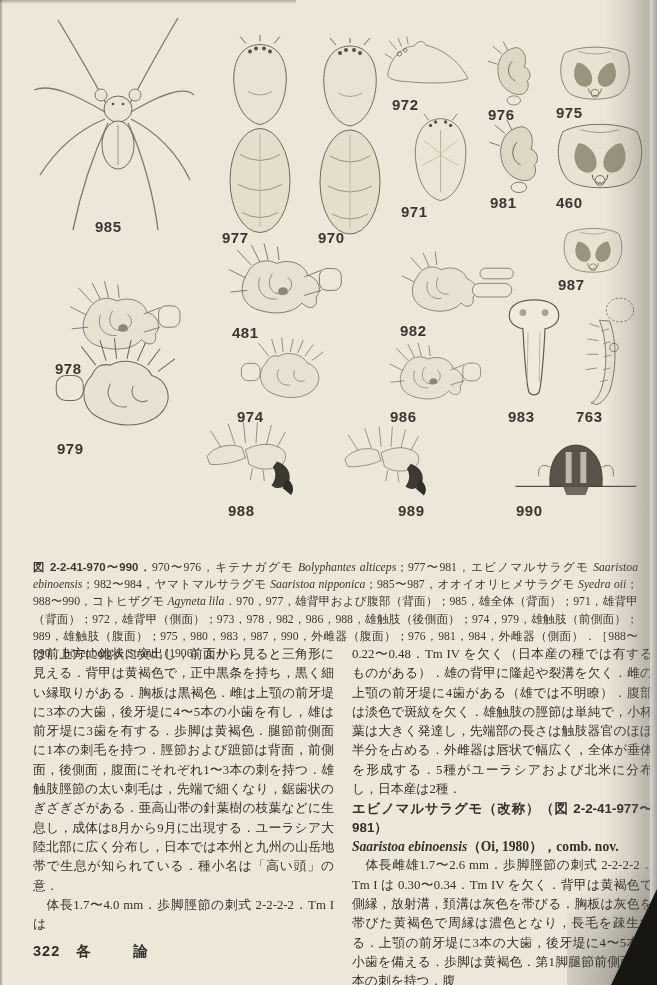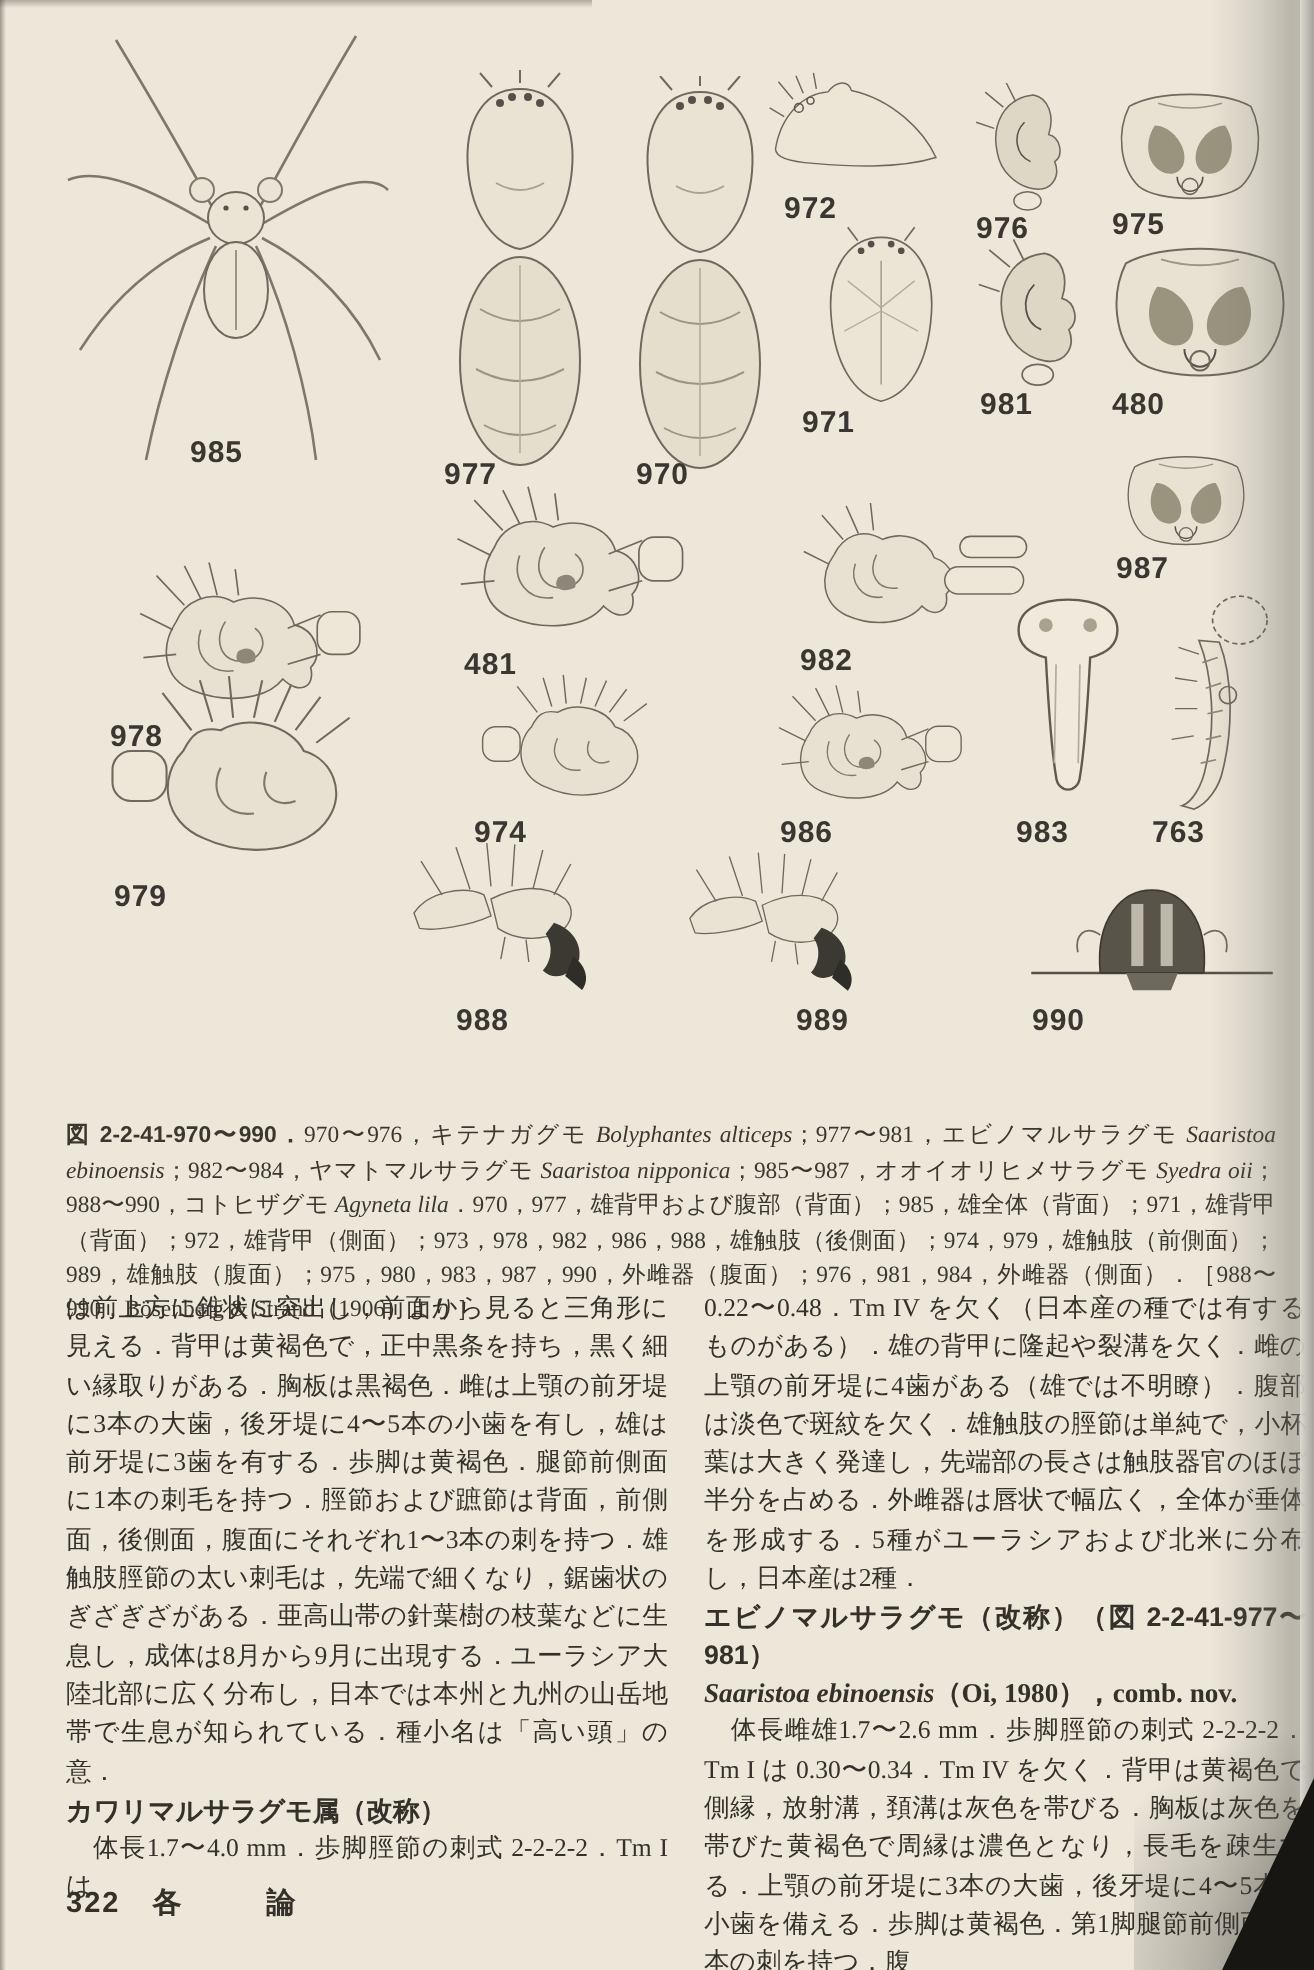--- a/index.html
+++ b/index.html
@@ -246,21 +246,21 @@
       <svg>
           <use href="#sym-epis"></use>
         </svg>
       <span class="figlabel" style="left:7px;top:76px">981</span>
     </div>
 
     <div class="fig" style="left:550px;top:118px;width:100px;height:78px">
       <svg>
           <use href="#sym-epi"></use>
         </svg>
-      <span class="figlabel" style="left:6px;top:76px">480</span>
+      <span class="figlabel" style="left:6px;top:76px">460</span>
     </div>
 
     <div class="fig" style="left:543px;top:224px;width:100px;height:54px">
       <svg>
           <use href="#sym-epi"></use>
         </svg>
       <span class="figlabel" style="left:15px;top:52px">987</span>
     </div>
 
     <div class="fig" style="left:222px;top:240px;width:126px;height:84px">
@@ -338,21 +338,20 @@
           <use href="#sym-epidark"></use>
         </svg>
       <span class="figlabel" style="left:16px;top:69px">990</span>
     </div>
   </div>
 
   <p class="caption"><span class="cap-bold">図 2-2-41-970〜990．</span><span>970〜976，キテナガグモ </span><span class="lat">Bolyphantes alticeps</span><span>；977〜981，エビノマルサラグモ </span><span class="lat">Saaristoa ebinoensis</span><span>；982〜984，ヤマトマルサラグモ </span><span class="lat">Saaristoa nipponica</span><span>；985〜987，オオイオリヒメサラグモ </span><span class="lat">Syedra oii</span><span>；988〜990，コトヒザグモ </span><span class="lat">Agyneta lila</span><span>．970，977，雄背甲および腹部（背面）；985，雄全体（背面）；971，雄背甲（背面）；972，雄背甲（側面）；973，978，982，986，988，雄触肢（後側面）；974，979，雄触肢（前側面）；989，雄触肢（腹面）；975，980，983，987，990，外雌器（腹面）；976，981，984，外雌器（側面）．［988〜990，Bösenberg &amp; Strand（1906）より］</span></p>
 
   <div class="col col-left">
     <p>は前上方に錐状に突出し，前面から見ると三角形に見える．背甲は黄褐色で，正中黒条を持ち，黒く細い縁取りがある．胸板は黒褐色．雌は上顎の前牙堤に3本の大歯，後牙堤に4〜5本の小歯を有し，雄は前牙堤に3歯を有する．歩脚は黄褐色．腿節前側面に1本の刺毛を持つ．脛節および蹠節は背面，前側面，後側面，腹面にそれぞれ1〜3本の刺を持つ．雄触肢脛節の太い刺毛は，先端で細くなり，鋸歯状のぎざぎざがある．亜高山帯の針葉樹の枝葉などに生息し，成体は8月から9月に出現する．ユーラシア大陸北部に広く分布し，日本では本州と九州の山岳地帯で生息が知られている．種小名は「高い頭」の意．</p>
-    <p class="heading">カワリマルサラグモ属（改称）</p>
     <p>　体長1.7〜4.0 mm．歩脚脛節の刺式 2-2-2-2．Tm I は</p>
   </div>
 
   <div class="col col-right">
     <p>0.22〜0.48．Tm IV を欠く（日本産の種では有するものがある）．雄の背甲に隆起や裂溝を欠く．雌の上顎の前牙堤に4歯がある（雄では不明瞭）．腹部は淡色で斑紋を欠く．雄触肢の脛節は単純で，小杯葉は大きく発達し，先端部の長さは触肢器官のほぼ半分を占める．外雌器は唇状で幅広く，全体が垂体を形成する．5種がユーラシアおよび北米に分布し，日本産は2種．</p>
     <p class="heading">エビノマルサラグモ（改称）（図 2-2-41-977〜981）</p>
     <p class="sciline"><span class="lat">Saaristoa ebinoensis</span><span>（Oi, 1980），comb. nov.</span></p>
     <p>　体長雌雄1.7〜2.6 mm．歩脚脛節の刺式 2-2-2-2．Tm I は 0.30〜0.34．Tm IV を欠く．背甲は黄褐色で側縁，放射溝，頚溝は灰色を帯びる．胸板は灰色を帯びた黄褐色で周縁は濃色となり，長毛を疎生する．上顎の前牙堤に3本の大歯，後牙堤に4〜5本の小歯を備える．歩脚は黄褐色．第1脚腿節前側面に1本の刺を持つ．腹</p>
   </div>
 

